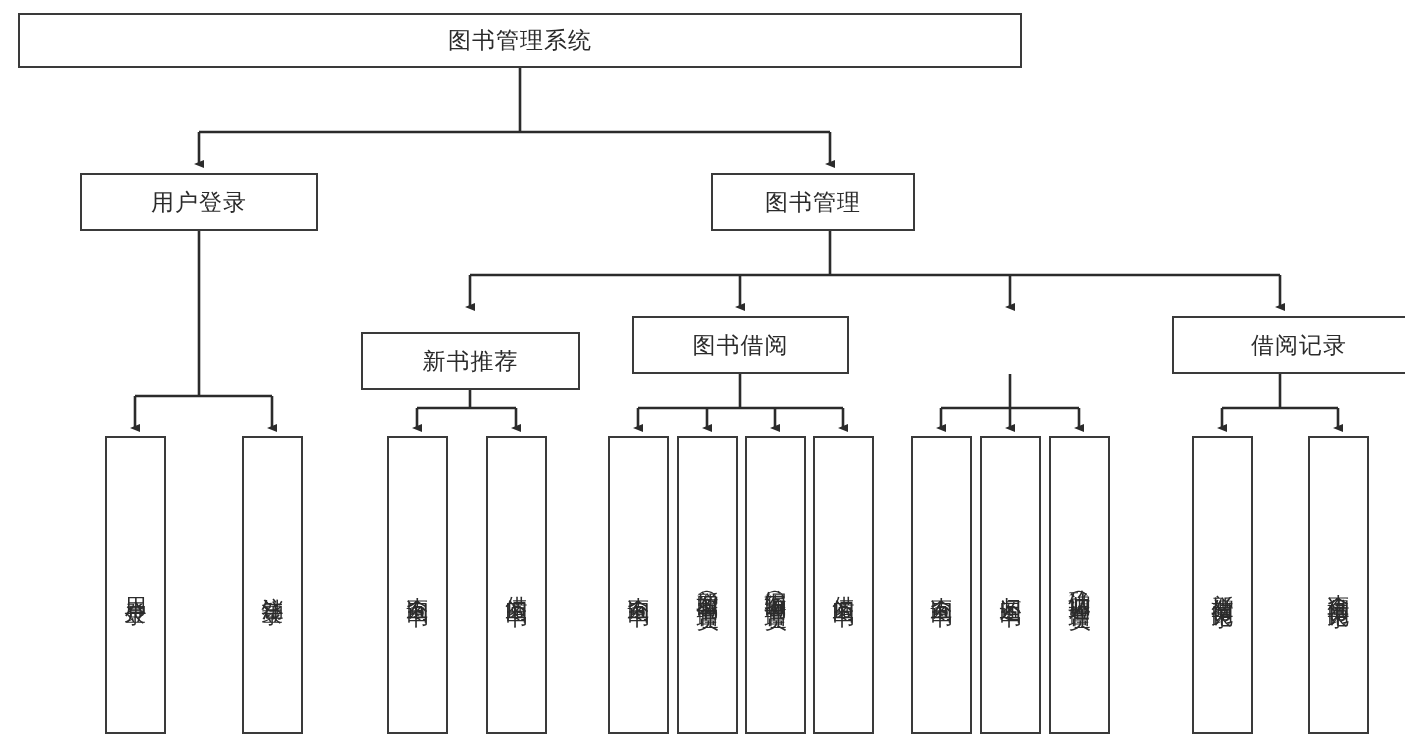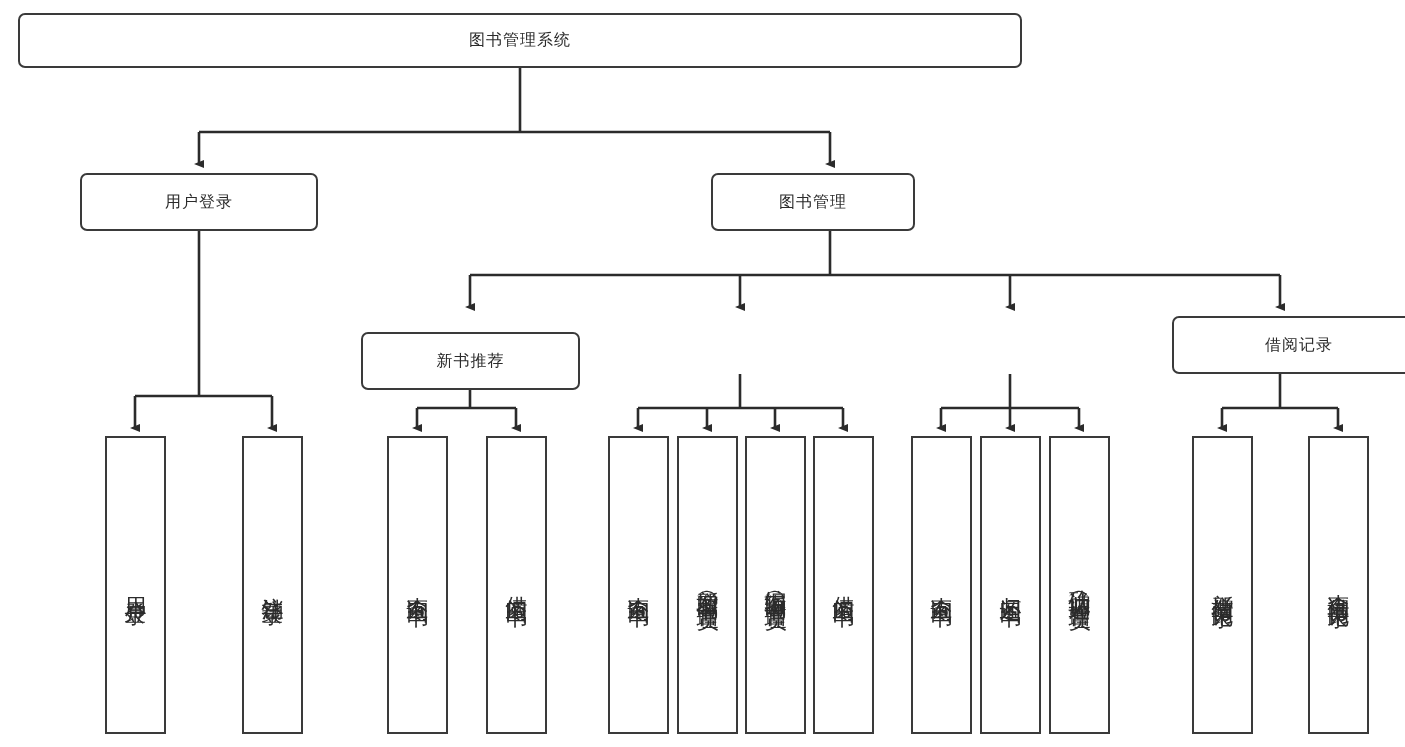--- a/index.html
+++ b/index.html
@@ -31,24 +31,23 @@
     position: absolute;
     box-sizing: border-box;
     background: #ffffff;
     border: 2.5px solid #3a3a3a;
     display: flex;
     align-items: center;
     justify-content: center;
     color: #2b2b2b;
   }
   .node.horiz {
-    font-size: 16px;
+    font-size: 23px;
     letter-spacing: 1px;
     line-height: 1.15;
-    border-radius: 7px;
   }
   .node.vert {
     writing-mode: vertical-rl;
     text-orientation: upright;
     font-size: 22px;
     line-height: 1.18;
     letter-spacing: 3px;
     padding: 6px 0;
     align-items: center;
     justify-content: center;
@@ -136,20 +135,23 @@
   <div class="node horiz" style="left:80px; top:173px; width:238px; height:58px;">
     <span>用户登录</span>
   </div>
   <div class="node horiz" style="left:711px; top:173px; width:204px; height:58px;">
     <span>图书管理</span>
   </div>
 
   <div class="node horiz" style="left:361px; top:316px; width:219px; height:58px;margin-top:16px;">
     <span>新书推荐</span>
   </div>
+  <div class="node horiz" style="left:632px; top:316px; width:217px; height:58px;">
+    <span>图书借阅</span>
+  </div>
   <div class="node horiz" style="left:1172px; top:316px; width:254px; height:58px;">
     <span>借阅记录</span>
   </div>
 
   <div class="node vert" style="left:105px; top:436px; width:61px; height:298px;">
     <span class="vlabel">用户登录</span>
   </div>
   <div class="node vert" style="left:242px; top:436px; width:61px; height:298px;">
     <span class="vlabel">注销登录</span>
   </div>

